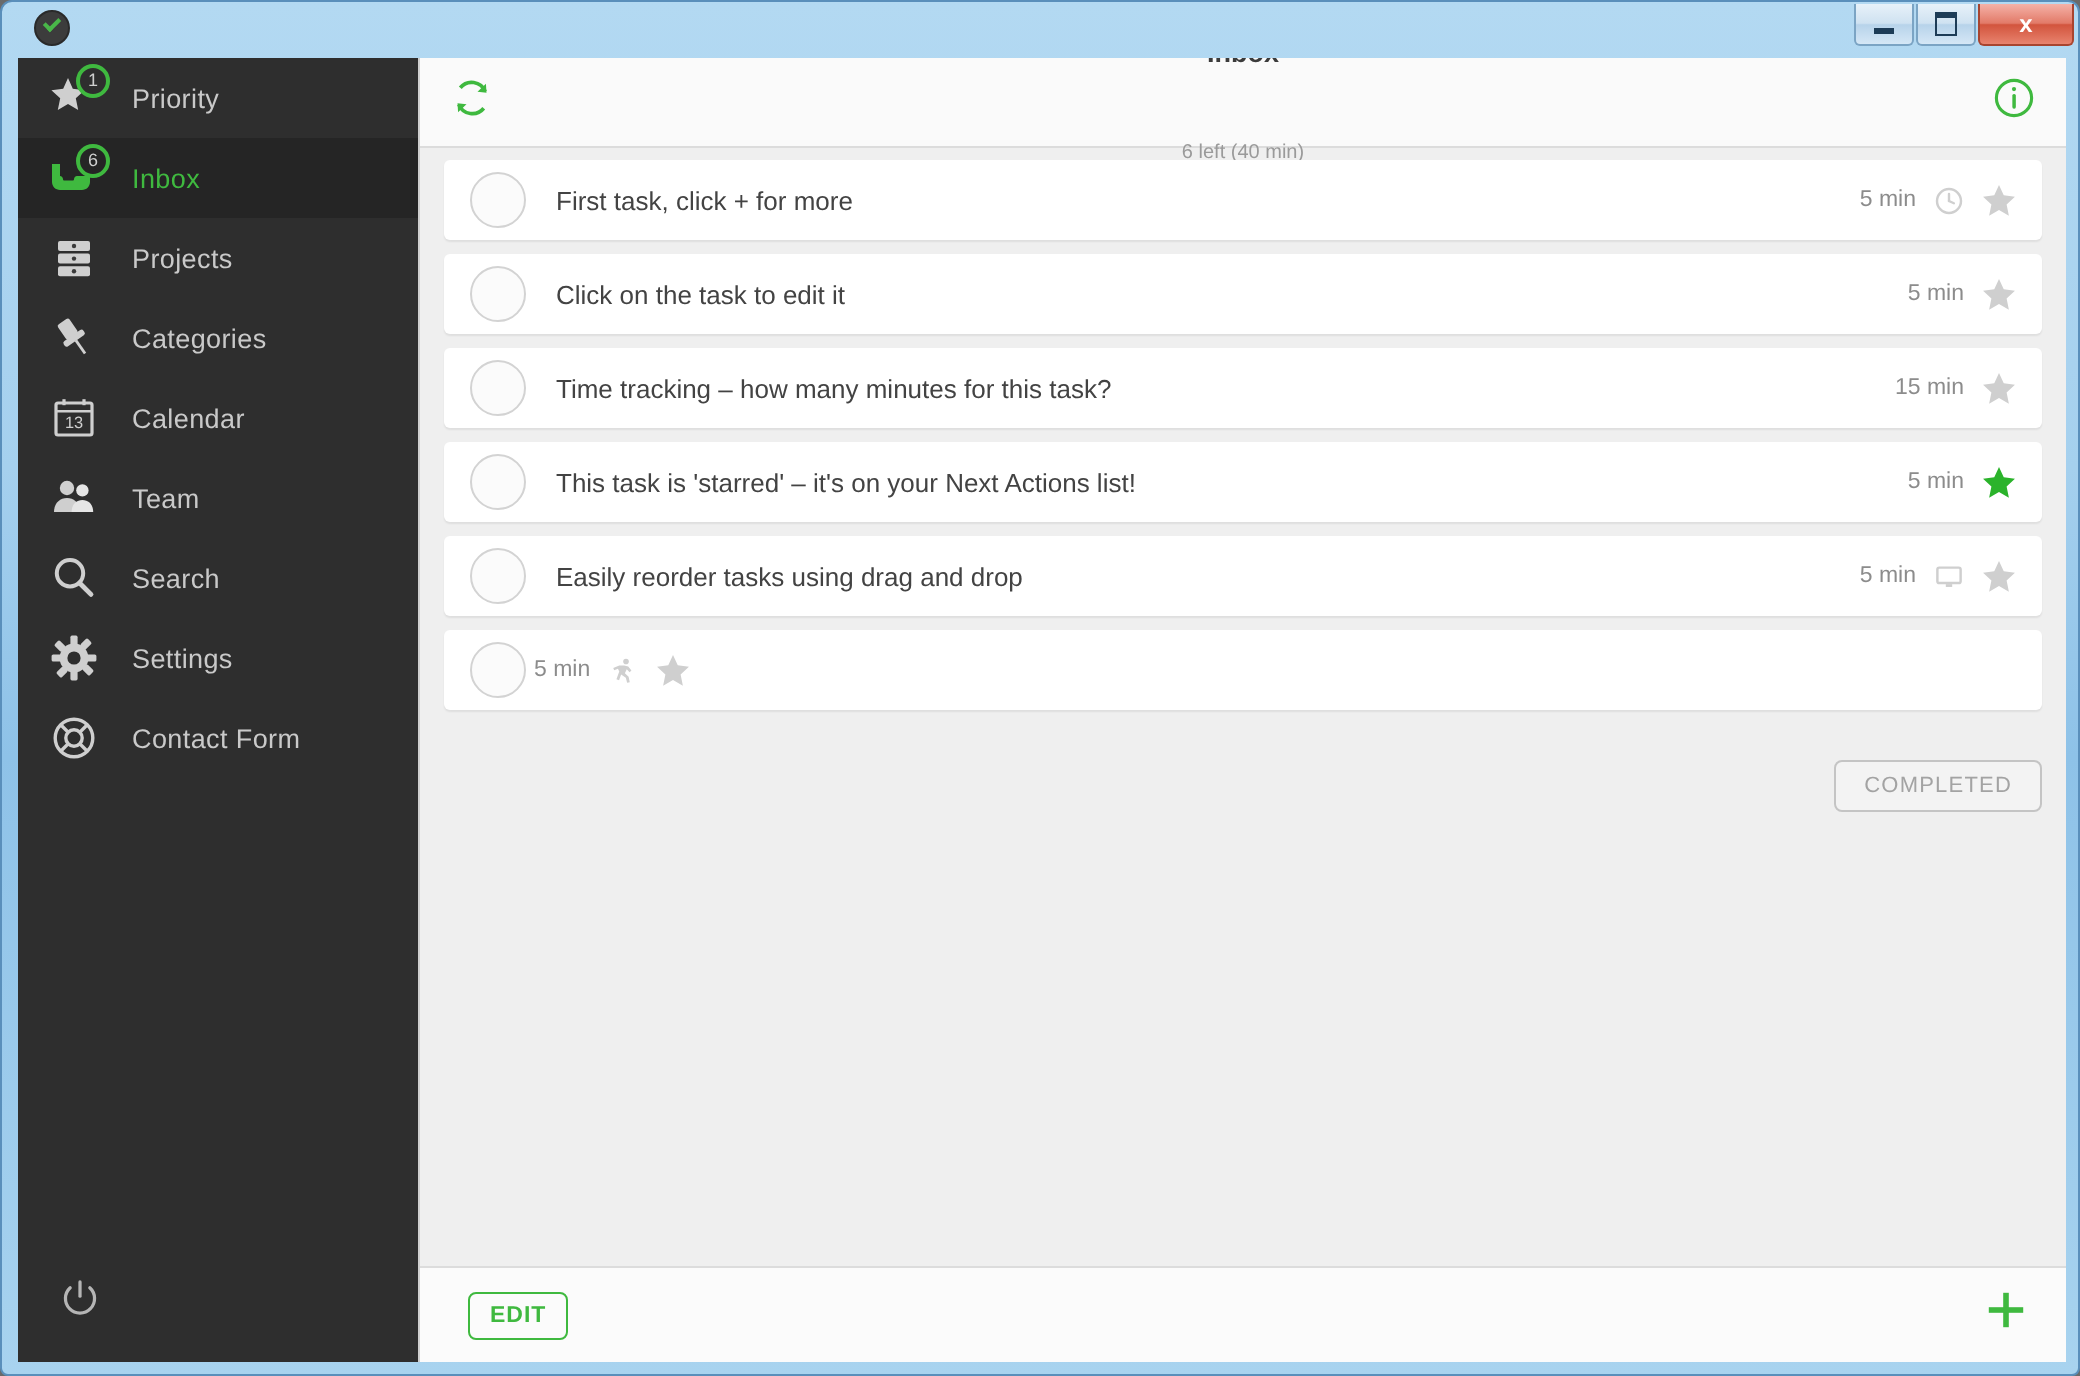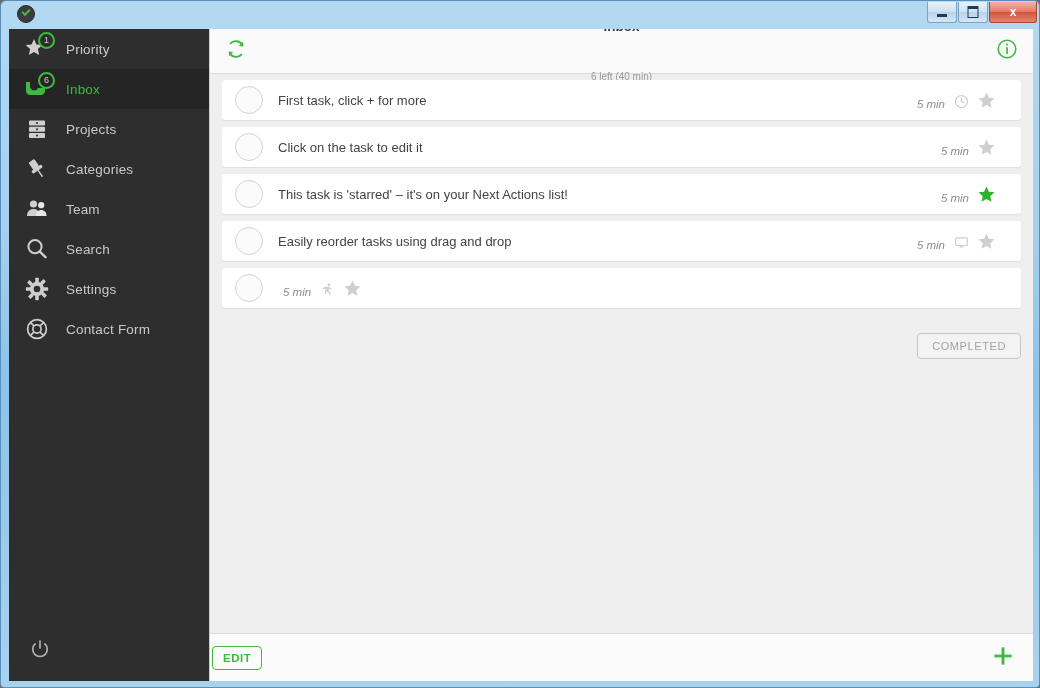--- a/index.html
+++ b/index.html
@@ -234,21 +234,21 @@
     padding: 6px 12px 0 12px;
     position: relative;
   }
   .task-row {
     background: #fff;
     border-radius: 3px;
     height: 40px;
     margin-bottom: 7px;
     display: flex;
     align-items: center;
-    padding: 0 25px 0 13px;
+    padding: 0 12px 0 13px;
     box-shadow: 0 1px 1px rgba(0,0,0,0.07);
     cursor: default;
   }
   .check-circle {
     width: 26px; height: 26px;
     border-radius: 50%;
     border: 1px solid #d3d3d3;
     background: #fbfbfb;
     flex: none;
     cursor: default;
@@ -257,25 +257,24 @@
     margin-left: 15px;
     font-size: 13px;
     color: #434343;
     white-space: nowrap;
     overflow: hidden;
     text-overflow: ellipsis;
     flex: 1;
   }
   .task-right {
     display: flex;
-    align-items: flex-end;
+    align-items: center;
     gap: 8px;
     flex: none;
-    margin-left: 20px;
-    font-style: italic;
+    margin-left: 4px;
   }
   .task-time {
     font-size: 11.5px;
     color: #8c8c8c;
     white-space: nowrap;
   }
   .ctx-icon {
     width: 16px; height: 16px;
     display: flex;
     align-items: center;
@@ -300,21 +299,21 @@
   }
 
   
   .main-footer {
     height: 47px;
     flex: none;
     background: #fbfbfb;
     border-top: 1px solid #dcdcdc;
     display: flex;
     align-items: center;
-    padding: 0 16px 0 2px;
+    padding: 0 16px 0 24px;
   }
   .edit-btn {
     border: 1px solid #3fb93f;
     border-radius: 4px;
     background: #fbfbfb;
     color: #3fb93f;
     font-size: 11.5px;
     font-weight: bold;
     letter-spacing: 0.5px;
     padding: 5px 10px;
@@ -398,20 +397,32 @@
               <g transform="rotate(-35 13 13)">
                 <rect x="9.5" y="3" width="7" height="9" rx="1.2" fill="#cfcfcf"></rect>
                 <rect x="7" y="11.5" width="12" height="3.2" rx="1.2" fill="#cfcfcf"></rect>
                 <rect x="12.4" y="14.5" width="1.4" height="8" fill="#cfcfcf"></rect>
               </g>
             </svg>
           </span>
           <span class="nav-label">Categories</span>
         </div>
 
+        <div class="nav-item">
+          <span class="nav-icon">
+            <svg width="24" height="24" viewBox="0 0 24 24">
+              <rect x="3" y="4.5" width="18" height="16" rx="1" fill="none" stroke="#cfcfcf" stroke-width="1.6"></rect>
+              <line x1="3" y1="8.6" x2="21" y2="8.6" stroke="#cfcfcf" stroke-width="1.3"></line>
+              <rect x="6.2" y="2.6" width="1.6" height="3" fill="#cfcfcf"></rect>
+              <rect x="16.2" y="2.6" width="1.6" height="3" fill="#cfcfcf"></rect>
+              <text x="12" y="17.2" font-family="Liberation Sans, sans-serif" font-size="8.2" fill="#cfcfcf" text-anchor="middle">13</text>
+            </svg>
+          </span>
+          <span class="nav-label">Calendar</span>
+        </div>
 
         <div class="nav-item">
           <span class="nav-icon">
             <svg width="26" height="26" viewBox="0 0 26 26">
               <circle cx="9.5" cy="8" r="3.6" fill="#cfcfcf"></circle>
               <path d="M3 20 C3 15.6 5.9 13 9.5 13 C13.1 13 16 15.6 16 20 Z" fill="#cfcfcf"></path>
               <circle cx="17.2" cy="9.2" r="3.1" fill="#e5e5e5"></circle>
               <path d="M11.8 20 C11.8 16.2 14.2 14 17.2 14 C20.2 14 22.6 16.2 22.6 20 Z" fill="#e5e5e5"></path>
             </svg>
           </span>
@@ -532,20 +543,32 @@
           <div class="task-right">
             <span class="task-time">5 min</span>
             <span>
               <svg class="star" viewBox="0 0 20 20">
                 <path d="M10 1.6 L12.5 7 L18.4 7.7 L14 11.8 L15.2 17.7 L10 14.7 L4.8 17.7 L6 11.8 L1.6 7.7 L7.5 7 Z" fill="#cfcfcf"></path>
               </svg>
             </span>
           </div>
         </div>
 
+        <div class="task-row">
+          <div class="check-circle"></div>
+          <div class="task-title">Time tracking – how many minutes for this task?</div>
+          <div class="task-right">
+            <span class="task-time">15 min</span>
+            <span>
+              <svg class="star" viewBox="0 0 20 20">
+                <path d="M10 1.6 L12.5 7 L18.4 7.7 L14 11.8 L15.2 17.7 L10 14.7 L4.8 17.7 L6 11.8 L1.6 7.7 L7.5 7 Z" fill="#cfcfcf"></path>
+              </svg>
+            </span>
+          </div>
+        </div>
 
         <div class="task-row">
           <div class="check-circle"></div>
           <div class="task-title">This task is 'starred' – it's on your Next Actions list!</div>
           <div class="task-right">
             <span class="task-time">5 min</span>
             <span>
               <svg class="star" viewBox="0 0 20 20">
                 <path d="M10 1.6 L12.5 7 L18.4 7.7 L14 11.8 L15.2 17.7 L10 14.7 L4.8 17.7 L6 11.8 L1.6 7.7 L7.5 7 Z" fill="#2bb32b"></path>
               </svg>

